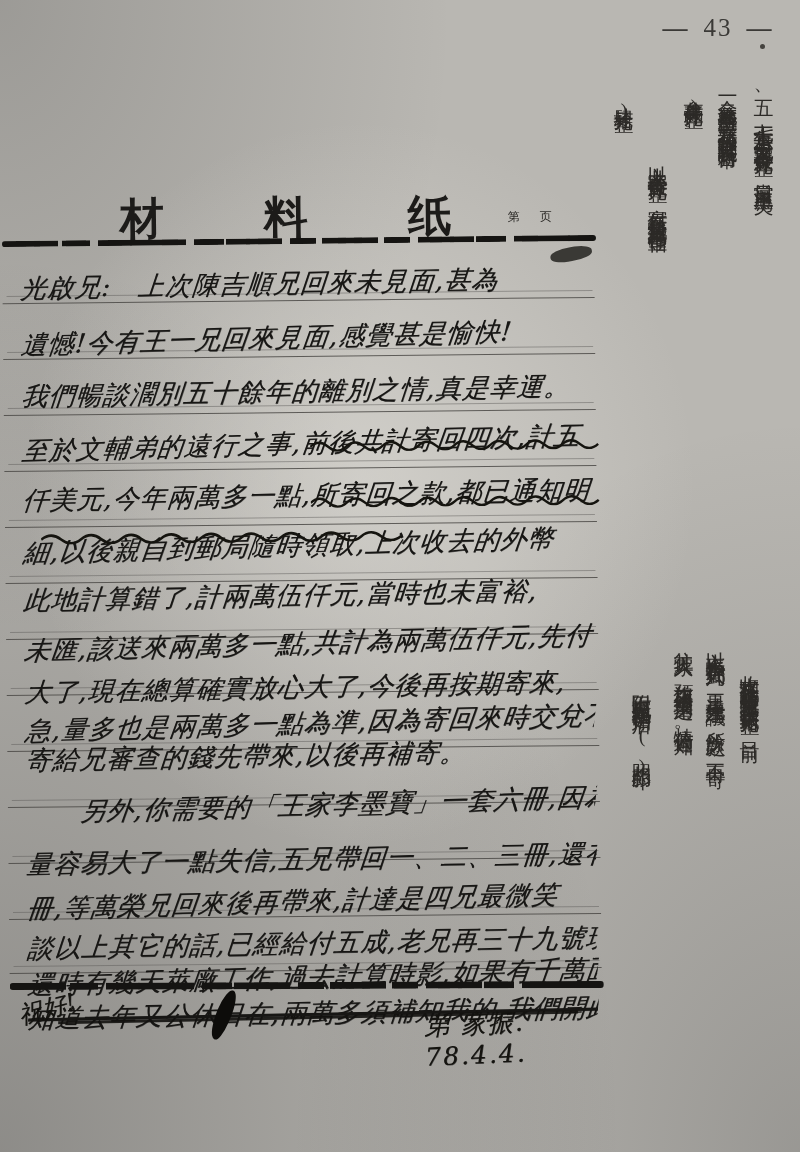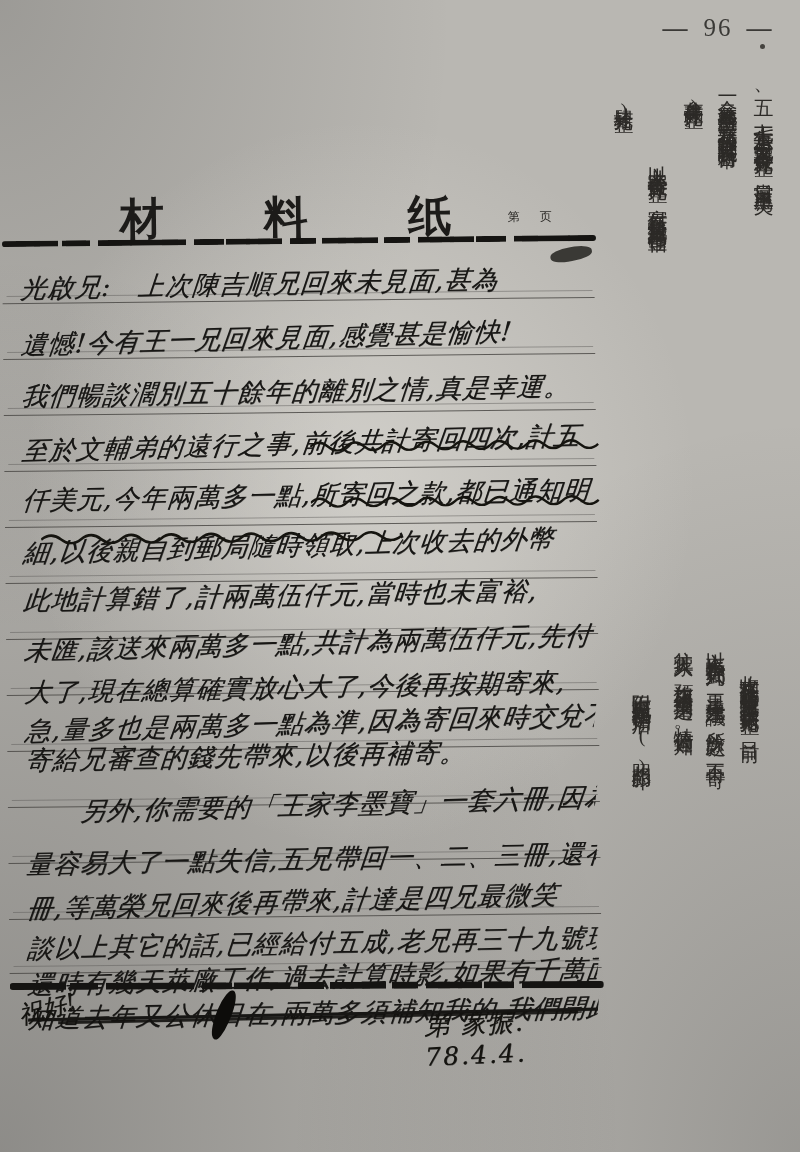--- a/index.html
+++ b/index.html
@@ -92,21 +92,21 @@
     background:#131210; transform:rotate(-0.6deg); opacity:.9;
   }
 </style>
 </head>
 <body>
 
 <div id="page">
 
   <div class="pagenum">
     <span class="dash">—</span>
-    <span>96</span>
+    <span>43</span>
     <span class="dash">—</span>
   </div>
   <div class="ink-dot"></div>
 
   <div class="vcol" style="left:752px; top:84px;">五、七十六年十一月二十九日寄美金壹仟元整(當日滙率爲美</div>
   <div class="vcol" style="left:716px; top:84px;">金一元兌換新台幣三〇・六二元整共付張映奎副院長新台幣</div>
   <div class="vcol" style="left:682px; top:84px;">叁萬壹仟元整)。</div>
   <div class="vcol" style="left:646px; top:150px;">以上共寄美金伍仟元整(實付新台幣壹拾柒萬叁仟壹佰</div>
   <div class="vcol" style="left:612px; top:92px;">肆拾元整)</div>
 

